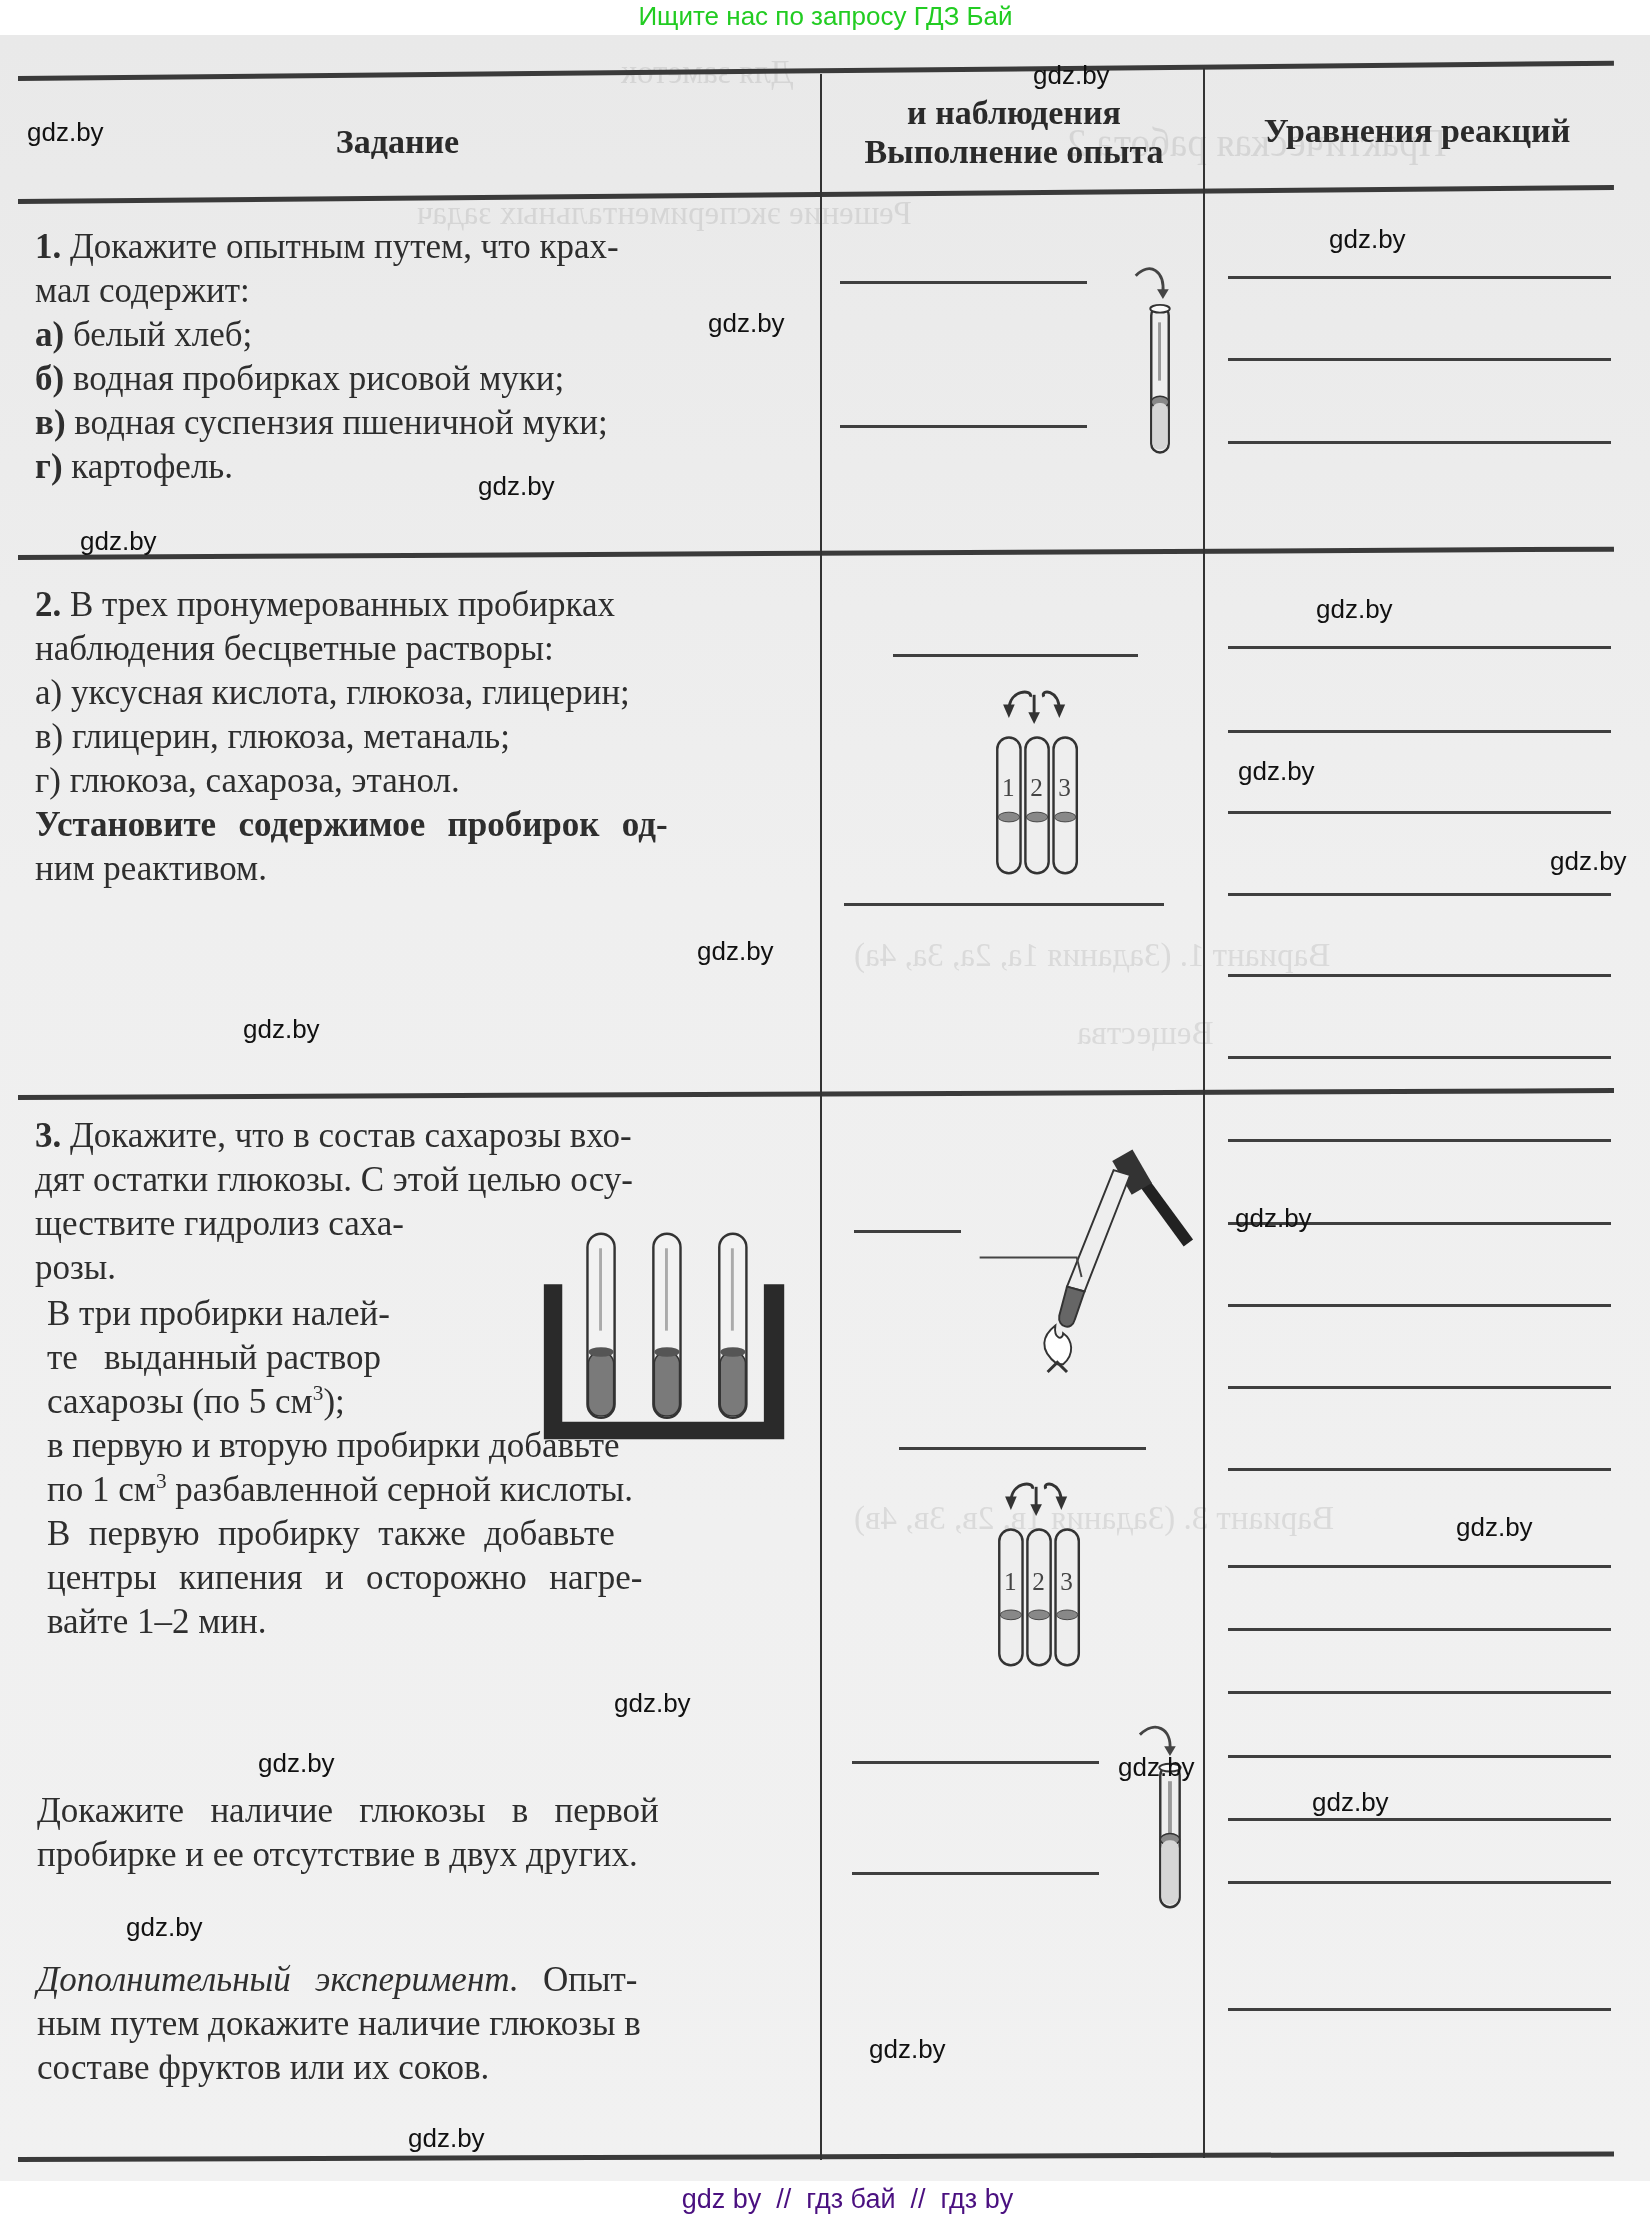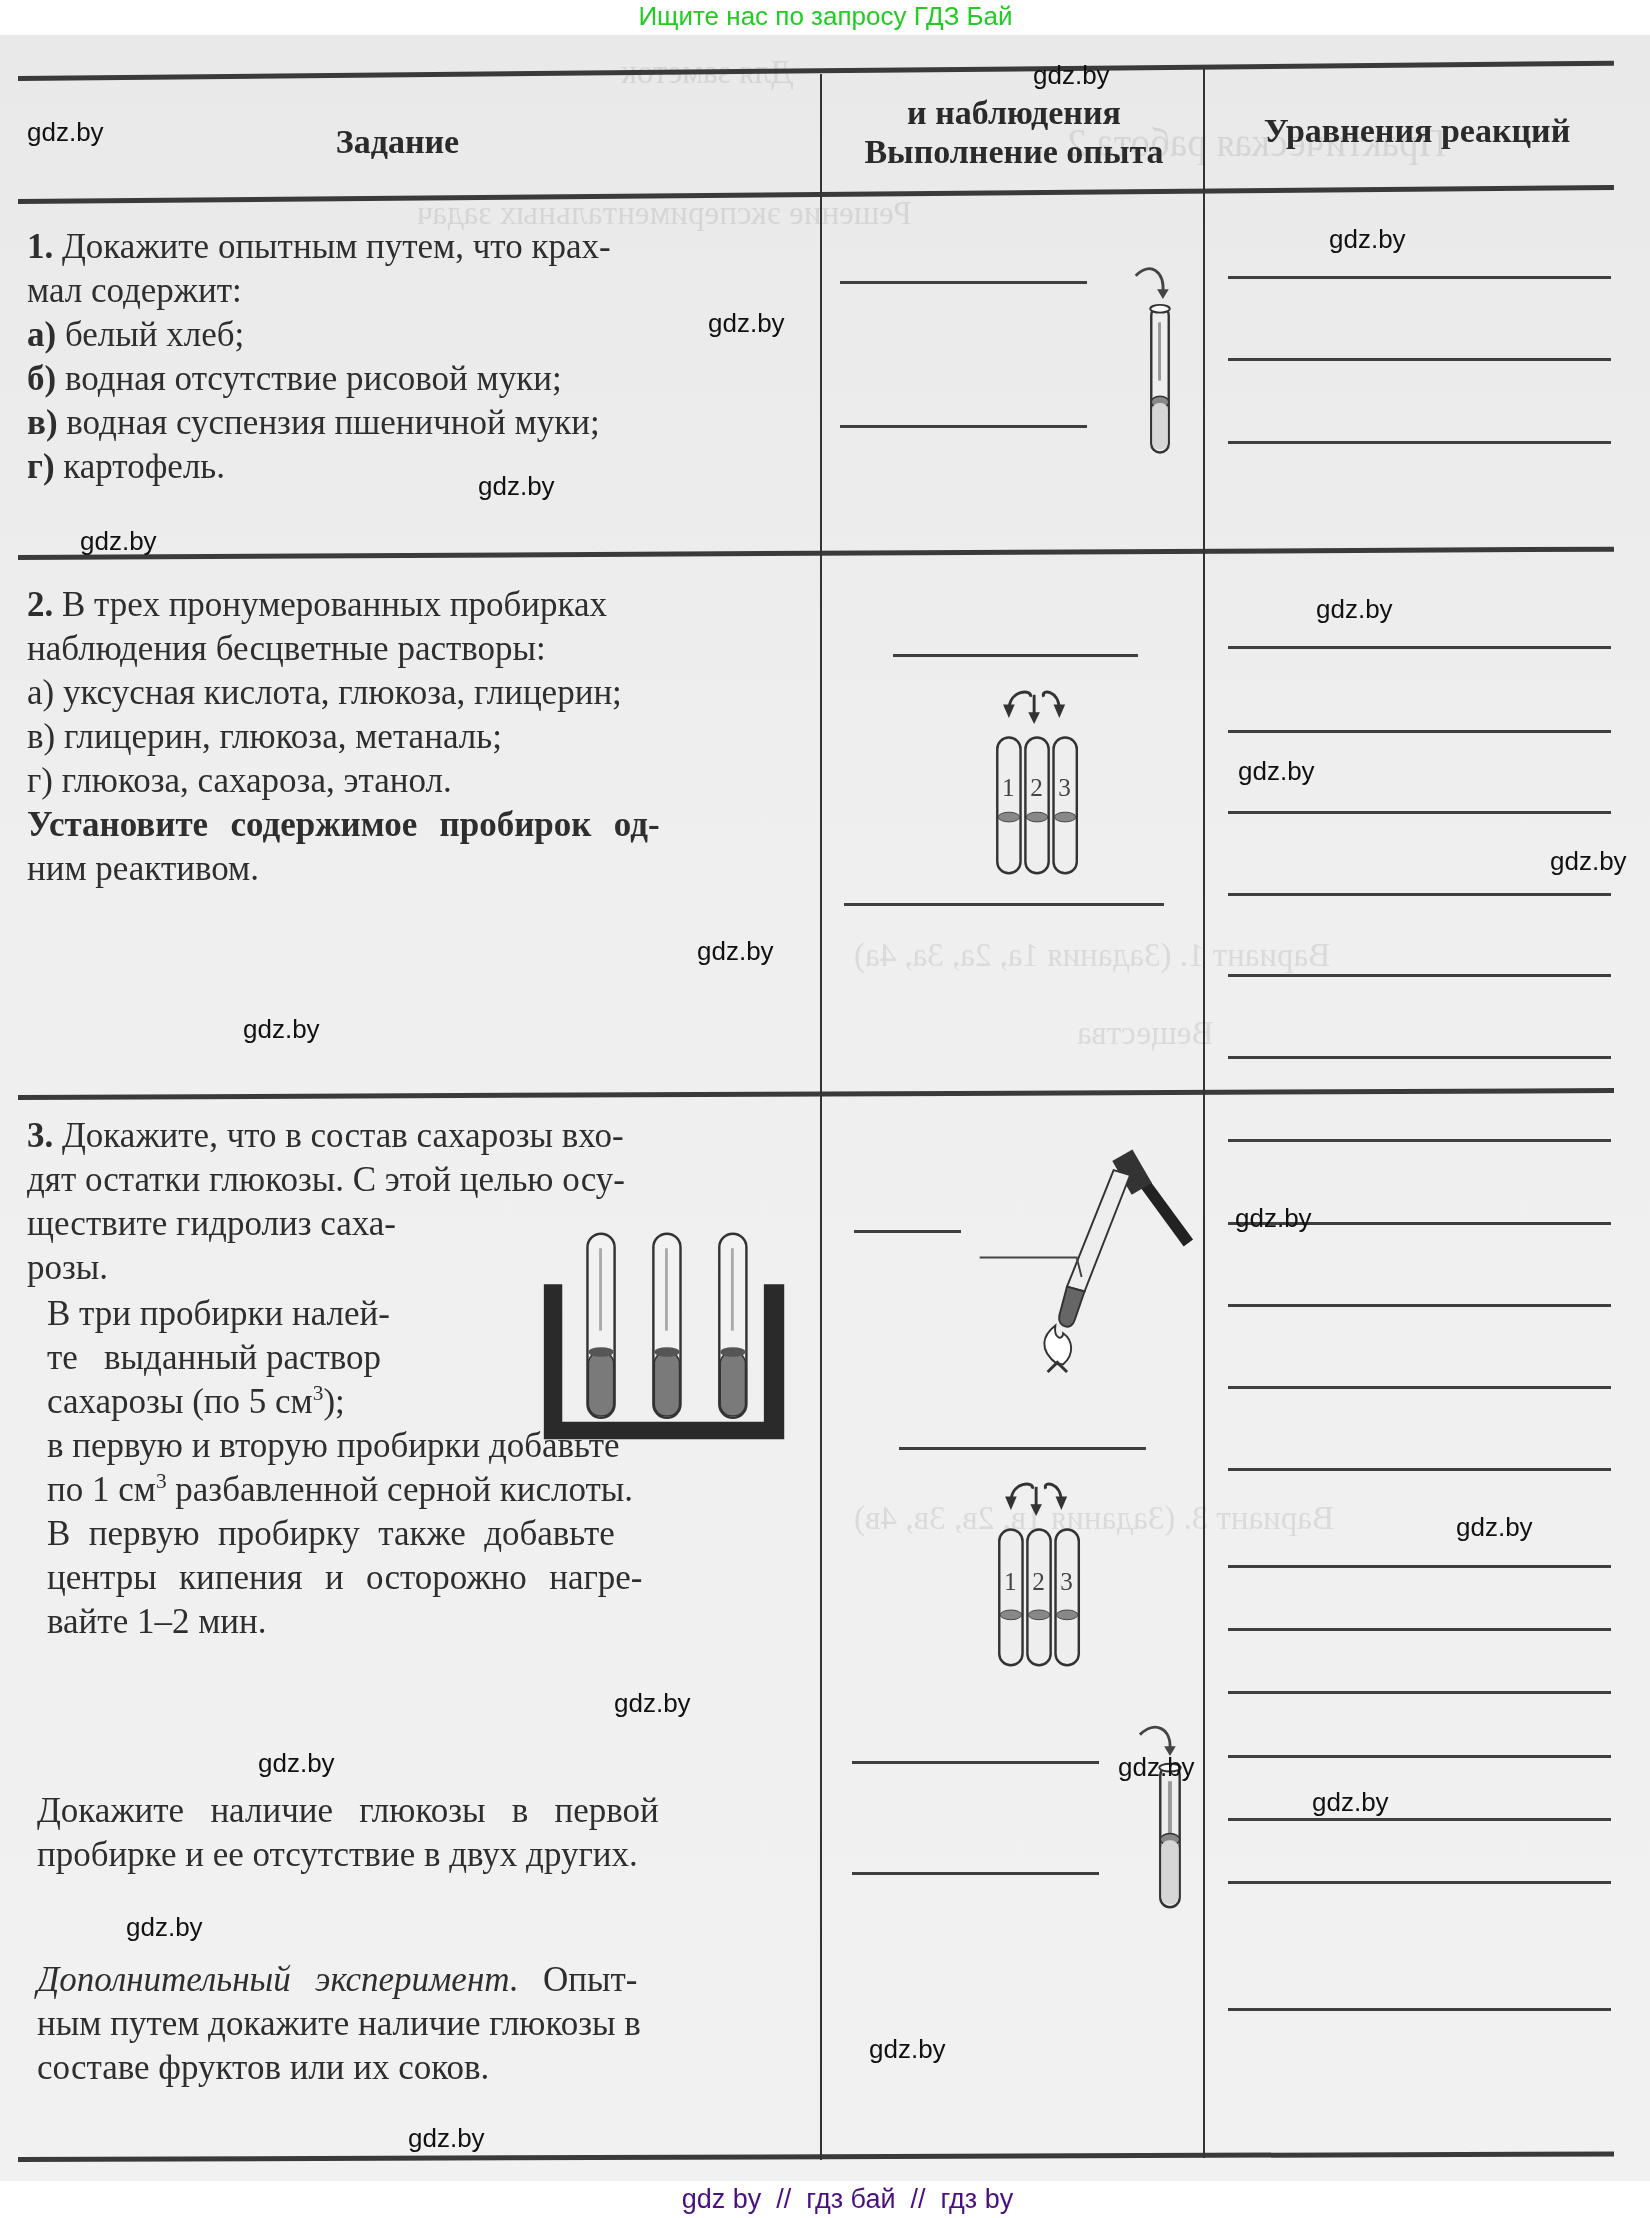--- a/index.html
+++ b/index.html
@@ -26,21 +26,21 @@
     font-size: 27px; line-height: 37px; color: #4a1080;
   }
   .hline { position: absolute; height: 4.9px; background: #3a3a3a; }
   .vline { position: absolute; width: 1.9px; background: #333; }
   .wline { position: absolute; height: 2.9px; background: #3f3f3f; }
   .hdr {
     position: absolute; font-weight: bold; font-size: 34px; color: #2a2a2a;
     text-align: center; line-height: 39px;
   }
   .task {
-    position: absolute; left: 27px; width: 776px;
+    position: absolute; left: 35px; width: 776px;
     font-size: 35px; line-height: 44px; color: #2e2e2e;
   }
   .task p { margin: 0; }
   .task b { font-weight: bold; }
   .justify { text-align: justify; text-align-last: left; }
   .wm {
     position: absolute; font-family: "Liberation Sans", "DejaVu Sans", sans-serif;
     font-size: 26px; color: #111; line-height: 29px;
   }
   .ghost {
@@ -77,21 +77,21 @@
   <div class="hdr" style="left:825px; top:58px; width:378px;">
     <div>и наблюдения</div>
     <div>Выполнение опыта</div>
   </div>
   <div class="hdr" style="left:1213px; top:76px; width:408px;">Уравнения реакций</div>
 
   <div class="task" style="top:190px;">
     <p><b>1.</b> <span>Докажите опытным путем, что крах-</span></p>
     <p>мал содержит:</p>
     <p><b>а)</b> <span>белый хлеб;</span></p>
-    <p><b>б)</b> <span>водная отсутствие рисовой муки;</span></p>
+    <p><b>б)</b> <span>водная пробирках рисовой муки;</span></p>
     <p><b>в)</b> <span>водная суспензия пшеничной муки;</span></p>
     <p><b>г)</b> <span>картофель.</span></p>
   </div>
 
   <div class="wline" style="left:840px; top:246px; width:247px;"></div>
   <div class="wline" style="left:840px; top:390px; width:247px;"></div>
   <svg style="left:1126px; top:231px;" width="68" height="204" viewBox="0 0 70 210">
     <path d="M10 10 C 25 -5, 40 5, 38 28" fill="none" stroke="#444" stroke-width="3"></path>
     <path d="M32 24 L38 34 L44 24 Z" fill="#444"></path>
     <rect x="26" y="42" width="18" height="150" rx="9" fill="#eee" stroke="#333" stroke-width="2.5"></rect>

